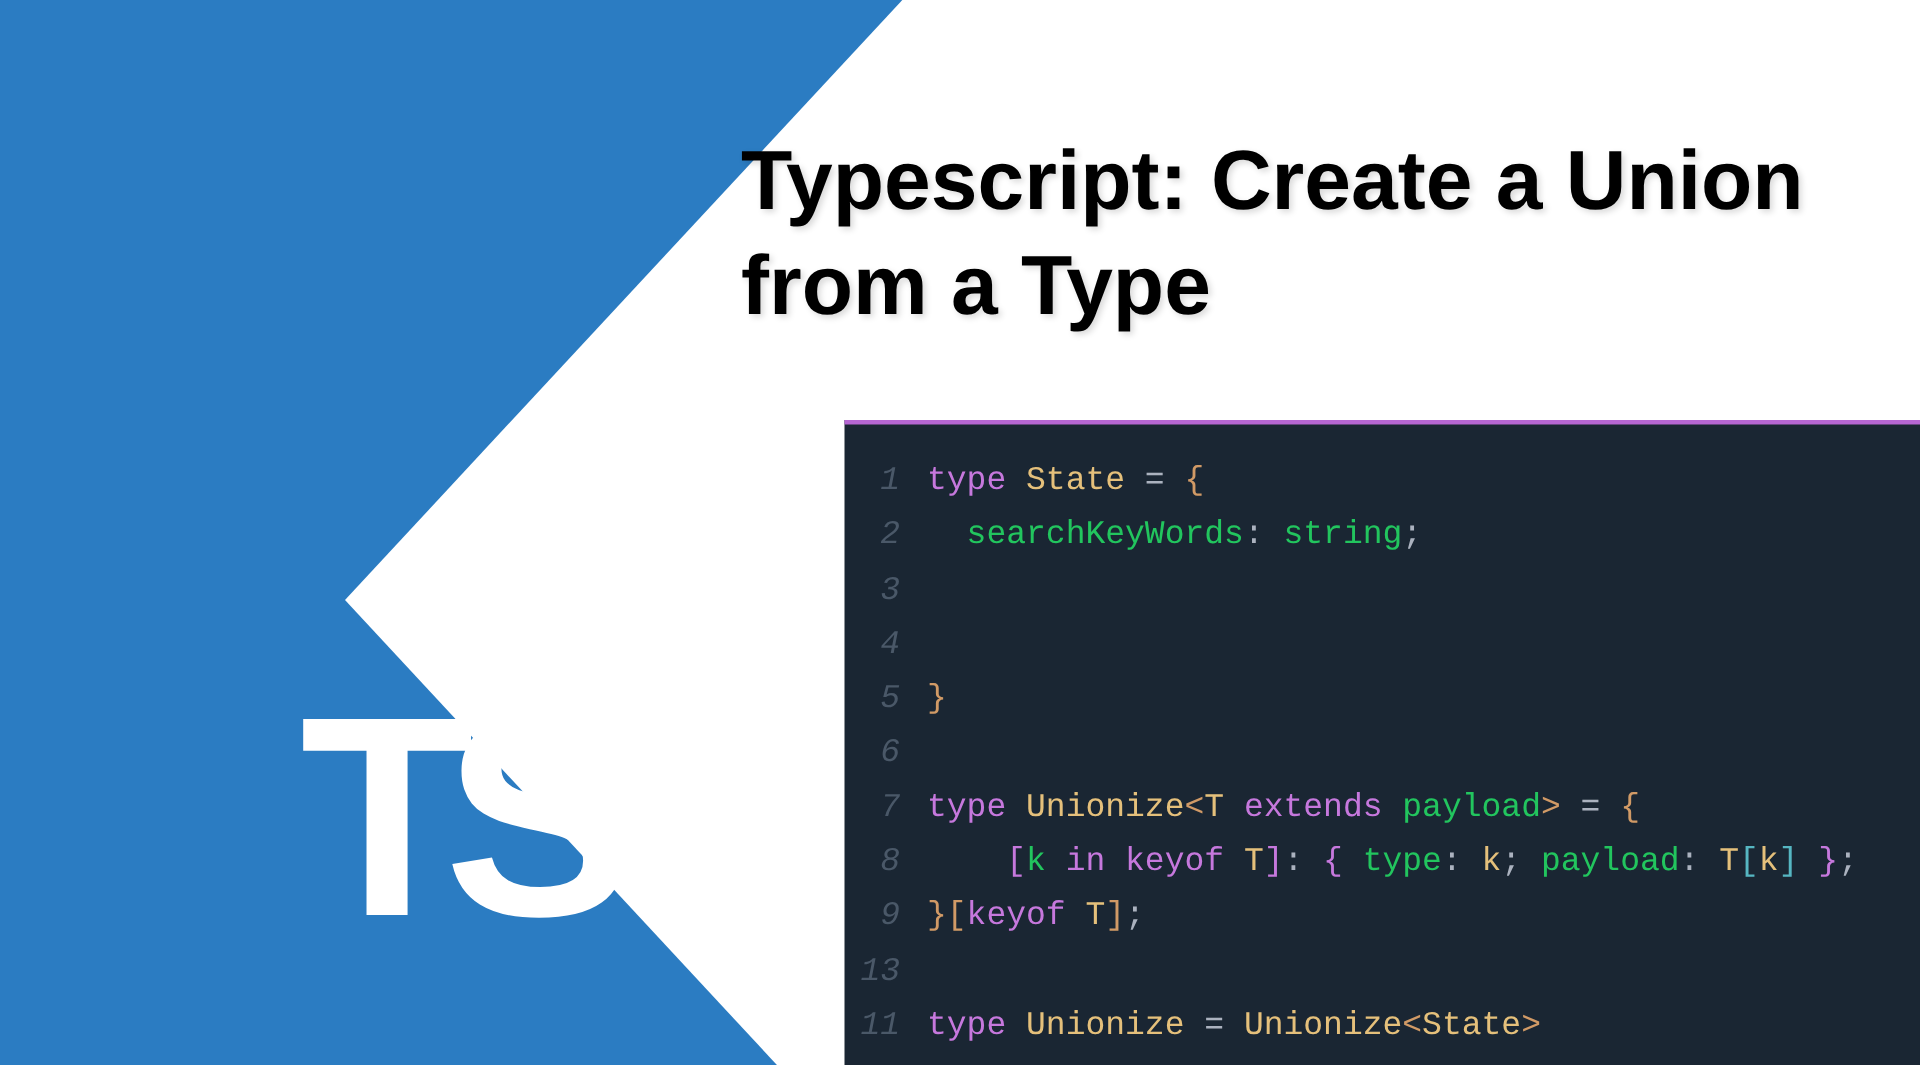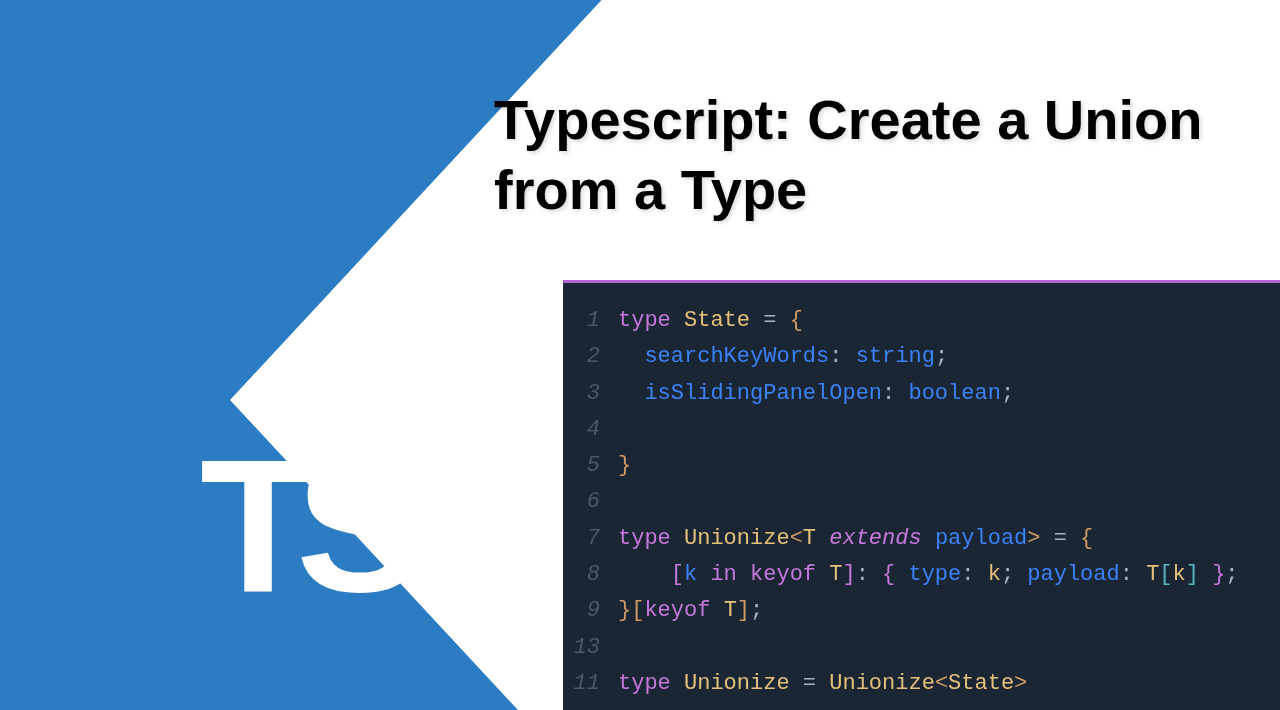--- a/index.html
+++ b/index.html
@@ -15,21 +15,21 @@
     position: absolute;
     top: -50px;
     right: -50px;
     width: 1100px;
     height: 900px;
     background: #ffffff;
     clip-path: polygon(38% 0%, 100% 0%, 100% 100%, 38% 100%, 0% 50%);
   }
   .ts-logo {
     position: absolute;
-    bottom: 76px;
+    bottom: 56px;
     left: 200px;
     font-family: Arial, Helvetica, sans-serif;
     font-weight: 900;
     font-size: 190px;
     letter-spacing: -20px;
     color: #ffffff;
     margin-top: 45px;
   }
   .title {
     position: absolute;
@@ -68,23 +68,23 @@
     color: #4a5868;
     font-style: italic;
     flex-shrink: 0;
   }
   .code {
     white-space: pre;
     color: #d4d4d4;
   }
   .kw   { color: #c678dd; }
   .type { color: #e5c07b; }
-  .prim { color: #3b82f6; }
+  .prim { color: #22c55e; }
   .pun  { color: #abb2bf; }
-  .ital { font-style: italic; }
+  .ital { }
   .br-y { color: #d19a66; }
   .br-p { color: #c678dd; }
   .br-b { color: #56b6c2; }
 </style>
 </head>
 <body>
 
 <div class="white-shape"></div>
 
 <div class="ts-logo">TS</div>
@@ -96,21 +96,20 @@
       <div class="code-line">
         <span class="lineno">1</span>
         <span class="code"><span class="kw">type</span><span class="pun"> </span><span class="type">State</span><span class="pun"> = </span><span class="br-y">{</span></span>
       </div>
       <div class="code-line">
         <span class="lineno">2</span>
         <span class="code"><span class="pun">  </span><span class="prim">searchKeyWords</span><span class="pun">: </span><span class="prim">string</span><span class="pun">;</span></span>
       </div>
       <div class="code-line">
         <span class="lineno">3</span>
-        <span class="code"><span class="pun">  </span><span class="prim">isSlidingPanelOpen</span><span class="pun">: </span><span class="prim">boolean</span><span class="pun">;</span></span>
       </div>
       <div class="code-line">
         <span class="lineno">4</span>
       </div>
       <div class="code-line">
         <span class="lineno">5</span>
         <span class="code"><span class="br-y">}</span></span>
       </div>
       <div class="code-line">
         <span class="lineno">6</span>

